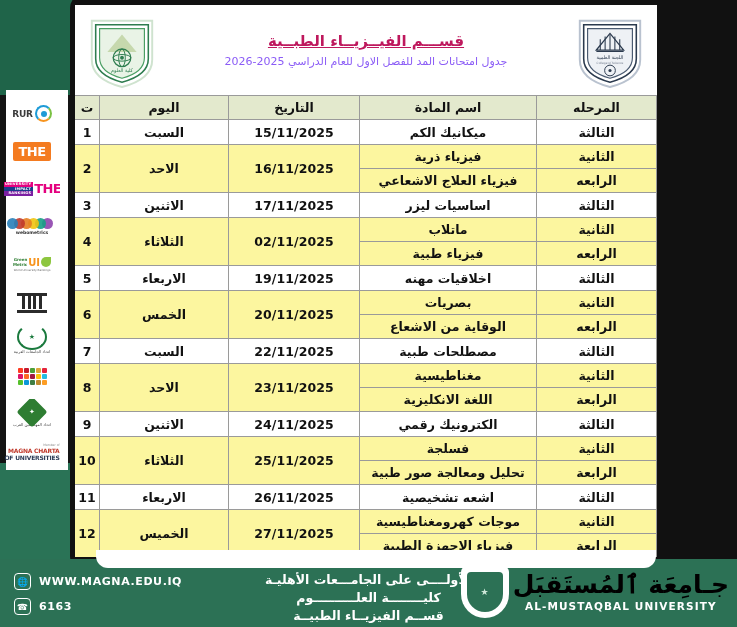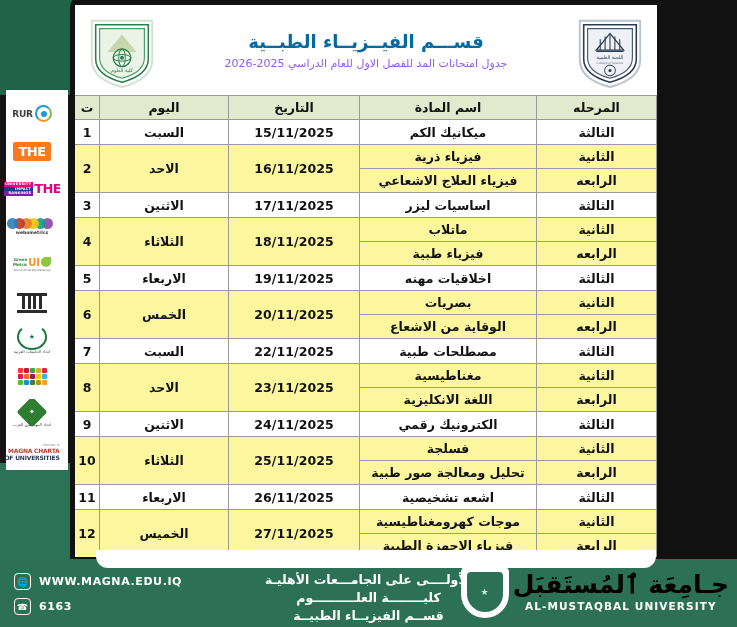--- a/index.html
+++ b/index.html
@@ -190,25 +190,26 @@
   }
   .title-1 {
     font-size: 15px;
     font-weight: bold;
     color: #1b1b1b;
     letter-spacing: 0px;
     line-height: 1.45;
     white-space: nowrap;
   }
   .title-2 {
-    font-size: 18px;
+    font-size: 15px;
     font-weight: bold;
-    color: #0369a1;
+    color: #be185d;
     line-height: 1.45;
     white-space: nowrap;
+    text-decoration: underline;
   }
   .title-3 {
     font-size: 11px;
     font-weight: normal;
     color: #8b5cf6;
     line-height: 1.6;
     white-space: nowrap;
   }
 
   .logo-left, .logo-right {
@@ -554,21 +555,21 @@
             <tr class="r-white">
               <td class="stage">الثالثة</td>
               <td class="sub">اساسيات ليزر</td>
               <td class="date" rowspan="1">17/11/2025</td>
               <td class="day" rowspan="1">الاثنين</td>
               <td class="idx" rowspan="1">3</td>
             </tr>
             <tr class="r-yellow">
               <td class="stage">الثانية</td>
               <td class="sub">ماتلاب</td>
-              <td class="date" rowspan="2">18/11/2025</td>
+              <td class="date" rowspan="2">02/11/2025</td>
               <td class="day" rowspan="2">الثلاثاء</td>
               <td class="idx" rowspan="2">4</td>
             </tr>
             <tr class="r-yellow">
               <td class="stage">الرابعه</td>
               <td class="sub">فيزياء طبية</td>
             </tr>
             <tr class="r-white">
               <td class="stage">الثالثة</td>
               <td class="sub">اخلاقيات مهنه</td>

